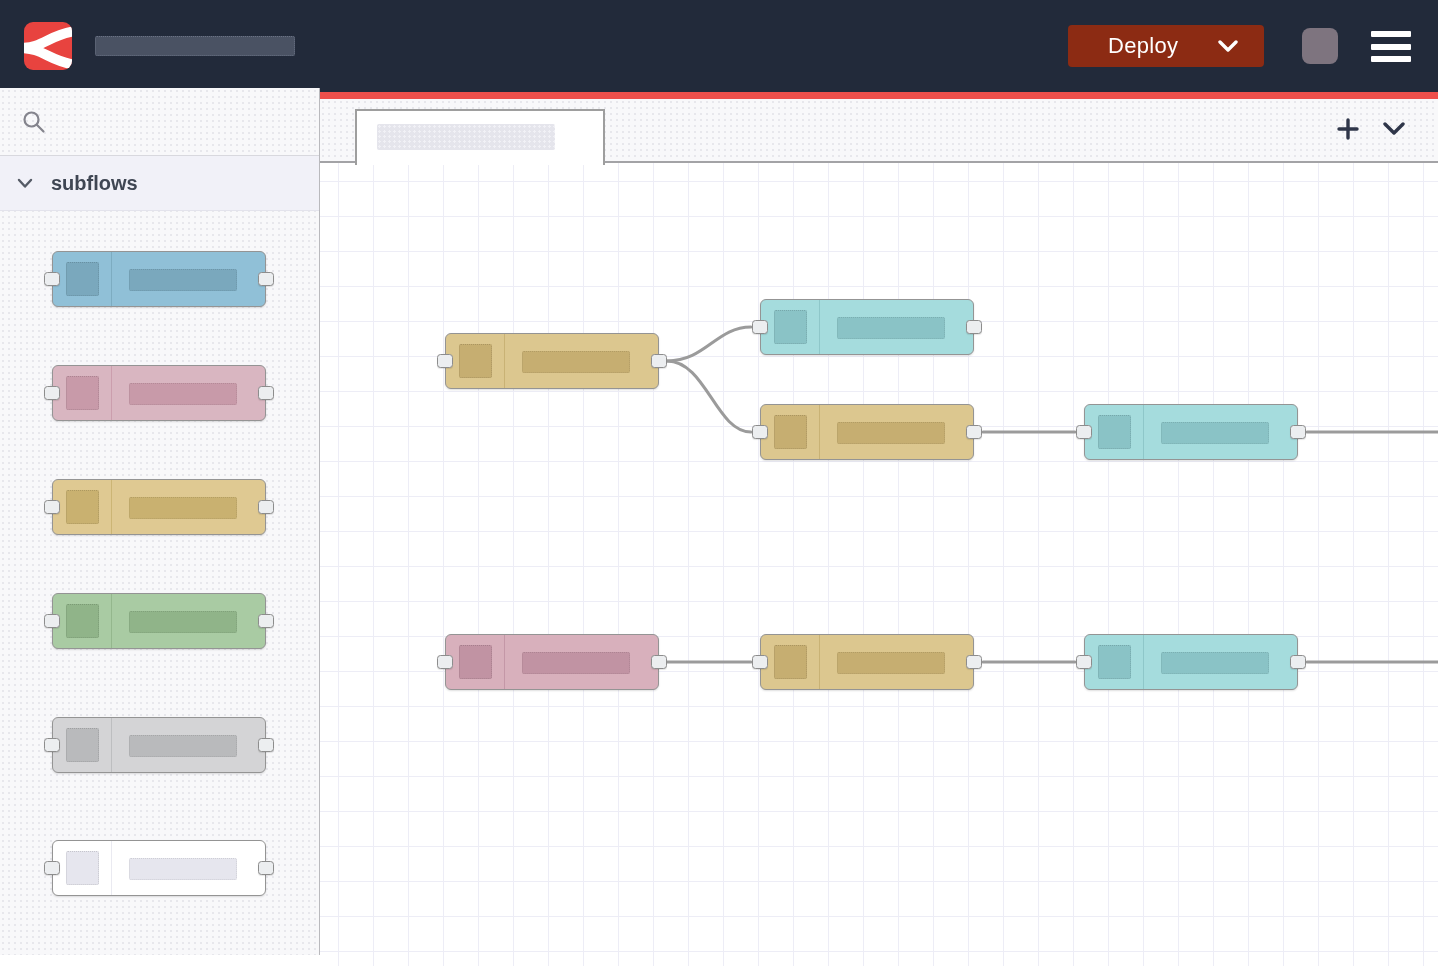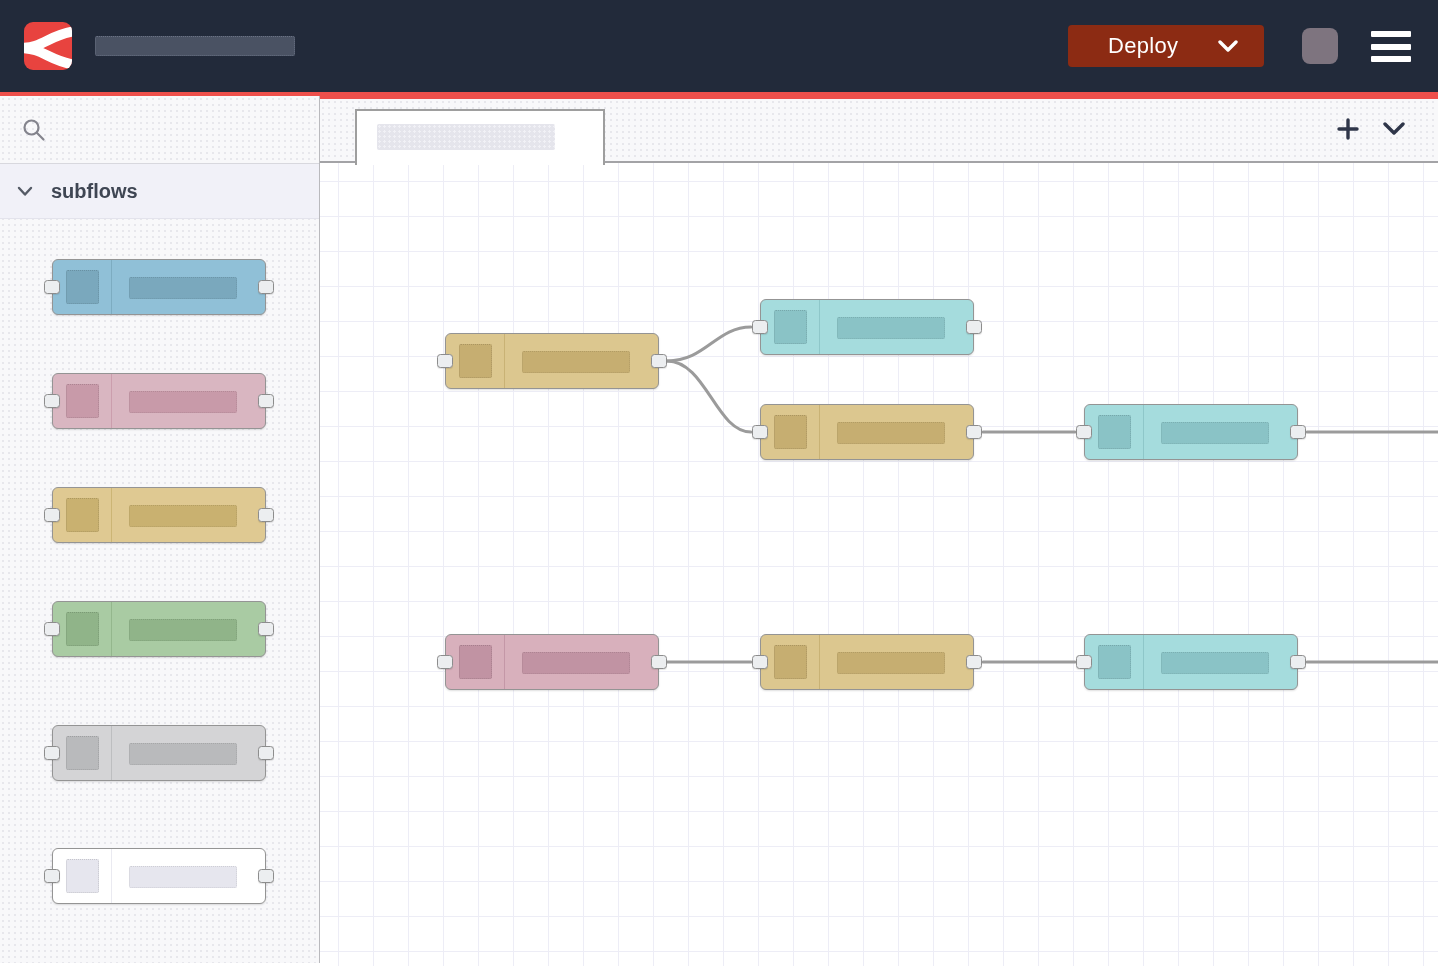--- a/index.html
+++ b/index.html
@@ -11,21 +11,21 @@
   #accent-line { position:absolute; left:0; top:92px; width:1438px; height:7px; background:#ee4f4b; }
   #logo { position:absolute; left:24px; top:22px; width:48px; height:48px; border-radius:9px; overflow:hidden; }
   #title-ph { position:absolute; left:95px; top:36px; width:200px; height:20px; background:#4a5263; border:1px dotted #6a7284; border-radius:2px; }
   #deploy-btn { position:absolute; left:1068px; top:25px; width:196px; height:42px; border-radius:4px; border:none; display:flex; align-items:center; justify-content:space-between; padding:0 26px 0 40px; cursor:pointer; }
   #deploy-btn span { color:#fff; font-size:22px; font-weight:500; letter-spacing:.3px; }
   #avatar { position:absolute; left:1302px; top:28px; width:36px; height:36px; background:#7e747f; border-radius:8px; }
   #hamburger { position:absolute; left:1371px; top:31px; width:40px; height:31px; display:flex; flex-direction:column; justify-content:space-between; cursor:pointer; }
   #hamburger .bar { width:40px; height:6px; background:#fff; border-radius:1px; }
 
   
-  #sidebar { position:absolute; left:0; top:96px; width:320px; height:867px; border-right:1px solid #b9b9bd;
+  #sidebar { position:absolute; left:0; top:88px; width:320px; height:867px; border-right:1px solid #b9b9bd;
              background-color:#f8f8fa; background-image:radial-gradient(#e7e7ec 1px, transparent 1.2px); background-size:6px 6px; }
   #search-box { position:absolute; left:0; top:0; width:100%; height:68px; border-bottom:1px solid #d8d8de; display:flex; align-items:center; padding-left:22px; cursor:text; }
   #subflows-hdr { position:absolute; left:0; top:68px; width:100%; height:55px; background:#f1f1f8; border-bottom:1px solid #e3e3ec; display:flex; align-items:center; cursor:pointer; }
   #subflows-hdr svg { margin-left:17px; }
   #subflows-hdr .lbl { margin-left:18px; font-size:20px; font-weight:600; color:#3f4653; }
   #palette { position:absolute; inset:0; }
 
   
   #workspace { position:absolute; left:320px; top:99px; width:1118px; height:867px; }
   #tabstrip { position:absolute; left:0; top:0; width:1118px; height:64px; border-bottom:2px solid #a3a3a6;

